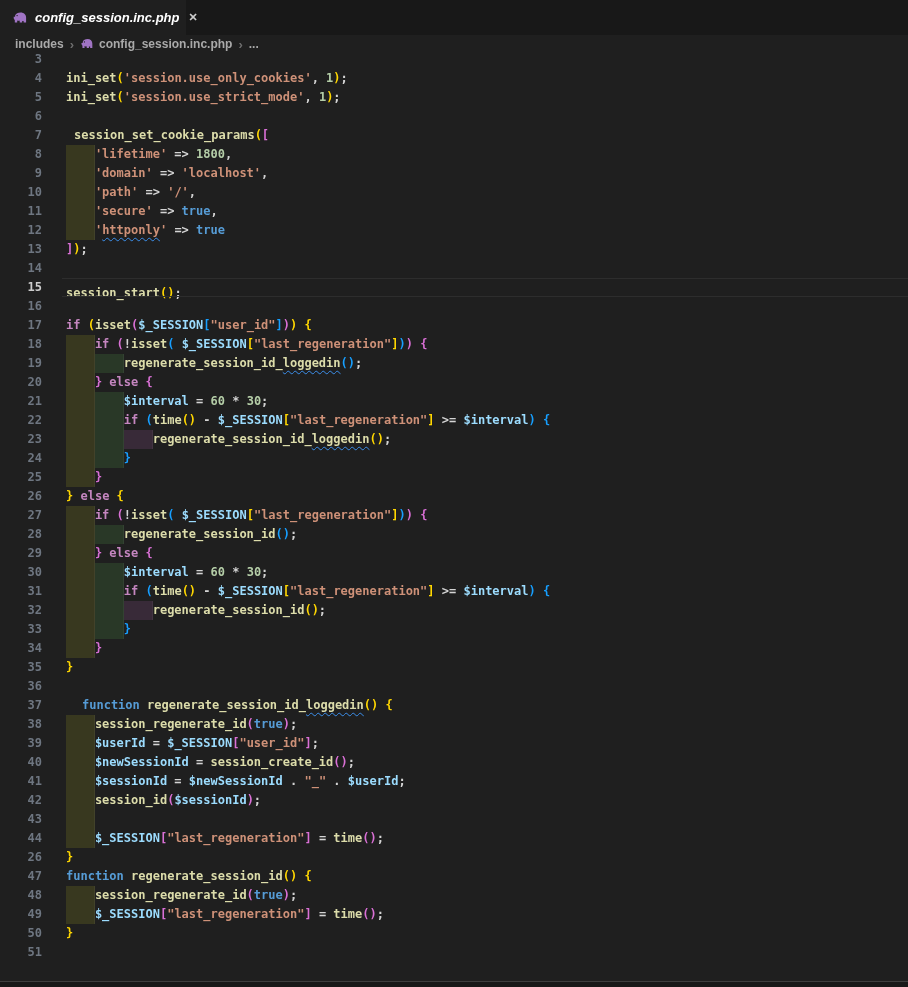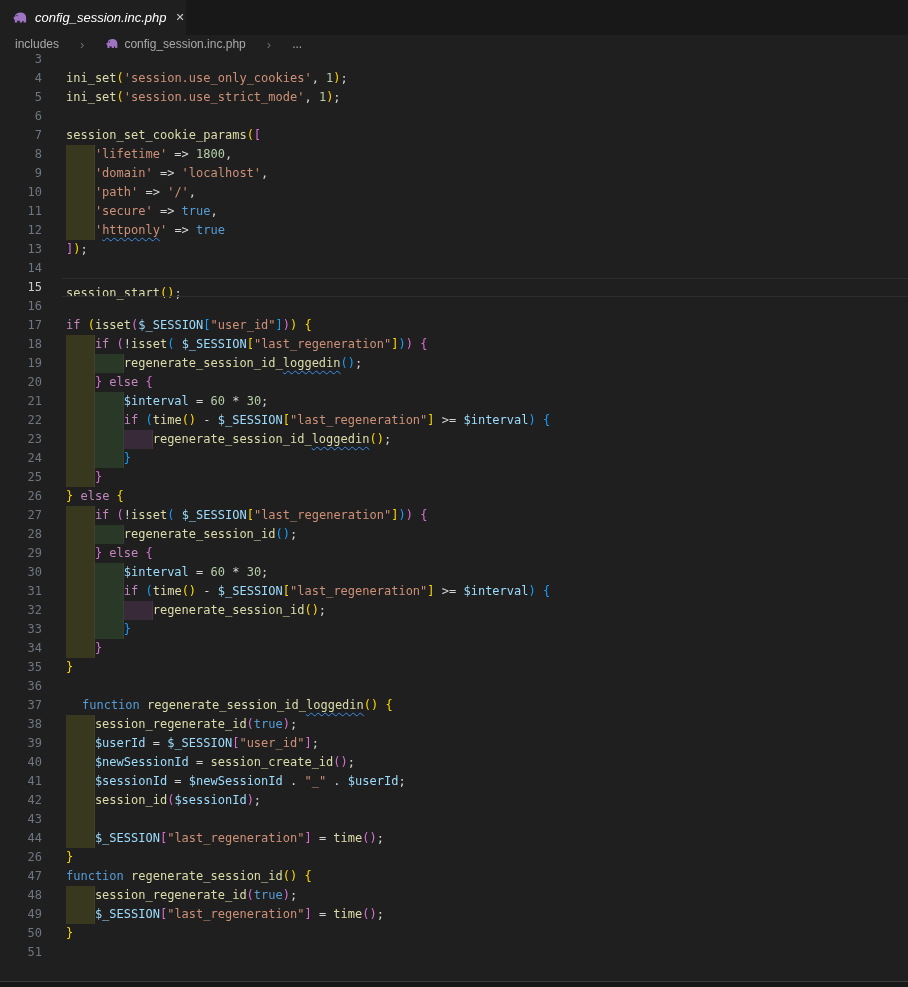--- a/index.html
+++ b/index.html
@@ -1,29 +1,29 @@
 <!DOCTYPE html>
 <html style="--c-bg-editor: #1f1f1f; --c-bg-tabbar: #181818; --c-tab-fg: #ffffff; --c-breadcrumb-fg: #a9a9a9; --c-linenum: #6e7681; --c-linenum-active: #cccccc; --c-fn: #dcdcaa; --c-string: #ce9178; --c-number: #b5cea8; --c-kw-control: #c586c0; --c-kw: #569cd6; --c-variable: #9cdcfe; --c-operator: #d4d4d4; --c-bracket1: #ffd700; --c-bracket2: #da70d6; --c-bracket3: #179fff; --c-squiggle: #3b8eea; --c-indent1: #38381f; --c-indent2: #293827; --c-indent3: #382a38; --c-php-icon: #a074c4;"><head>
 <meta charset="utf-8">
 <style>
   * { margin:0; padding:0; box-sizing:border-box; }
   html,body { width:908px; height:987px; overflow:hidden; background:var(--c-bg-editor,#1f1f1f); }
   .window { width:908px; height:987px; display:flex; flex-direction:column;
-            font-family:"Liberation Sans", sans-serif; }
+            font-family:"Liberation Sans", sans-serif;font-weight:bold; }
 
   
   .tabbar { height:35px; flex:none; background:var(--c-bg-tabbar,#181818); display:flex; }
   .tab { width:186px; background:var(--c-bg-editor,#1f1f1f); display:flex; align-items:center;
          padding:0 10px 0 12px; gap:7px; cursor:pointer; }
   .tab-title { font-size:13px; font-style:italic; color:var(--c-tab-fg,#ffffff); white-space:nowrap; }
   .tab-close { margin-left:auto; color:#cccccc; font-size:11px; line-height:11px; padding:2px; cursor:pointer; }
 
   
   .breadcrumbs { height:18px; flex:none; background:var(--c-bg-editor,#1f1f1f); display:flex;
-                 align-items:center; padding-left:15px; gap:21px; font-size:12px;
+                 align-items:center; padding-left:15px; gap:6px; font-size:12px;
                  color:var(--c-breadcrumb-fg,#a9a9a9); }
   .crumb { cursor:pointer; white-space:nowrap; }
   .crumb-sep { color:#6e6e6e; font-size:13px; }
   .crumb-file { display:flex; align-items:center; gap:5px; }
 
   
   .editor { flex:1; position:relative; overflow:hidden; }
   .code { margin-top:-3px; font-family:"DejaVu Sans Mono", monospace; font-size:12px; }
   .code-line { display:flex; height:19px; line-height:19px; position:relative; }
   .gutter { width:66px; flex:none; text-align:right; padding-right:24px;
@@ -98,21 +98,21 @@
         <div class="code-line">
           <div class="gutter">5</div>
           <div class="line-content" style="padding-left: 0ch;"><span class="t-fn">ini_set</span><span class="t-b1">(</span><span class="t-str">'session.use_strict_mode'</span><span class="t-op">, </span><span class="t-num">1</span><span class="t-b1">)</span><span class="t-op">;</span></div>
         </div>
         <div class="code-line">
           <div class="gutter">6</div>
           <div class="line-content" style="padding-left: 0ch;"></div>
         </div>
         <div class="code-line">
           <div class="gutter">7</div>
-          <div class="line-content" style="padding-left: 0ch;"><span class="t-fn">session_set_cookie_params</span><span class="t-b1">(</span><span class="t-b2">[</span></div>
+          <div class="line-content" style="padding-left: 0ch; margin-left: 8px;"><span class="t-fn">session_set_cookie_params</span><span class="t-b1">(</span><span class="t-b2">[</span></div>
         </div>
         <div class="code-line">
           <div class="gutter">8</div>
           <div class="line-content" style="padding-left: 4ch;"><span class="iblock i1" style="left: 0ch;"></span><span class="t-str">'lifetime'</span><span class="t-op"> =&gt; </span><span class="t-num">1800</span><span class="t-op">,</span></div>
         </div>
         <div class="code-line">
           <div class="gutter">9</div>
           <div class="line-content" style="padding-left: 4ch;"><span class="iblock i1" style="left: 0ch;"></span><span class="t-str">'domain'</span><span class="t-op"> =&gt; </span><span class="t-str">'localhost'</span><span class="t-op">,</span></div>
         </div>
         <div class="code-line">

